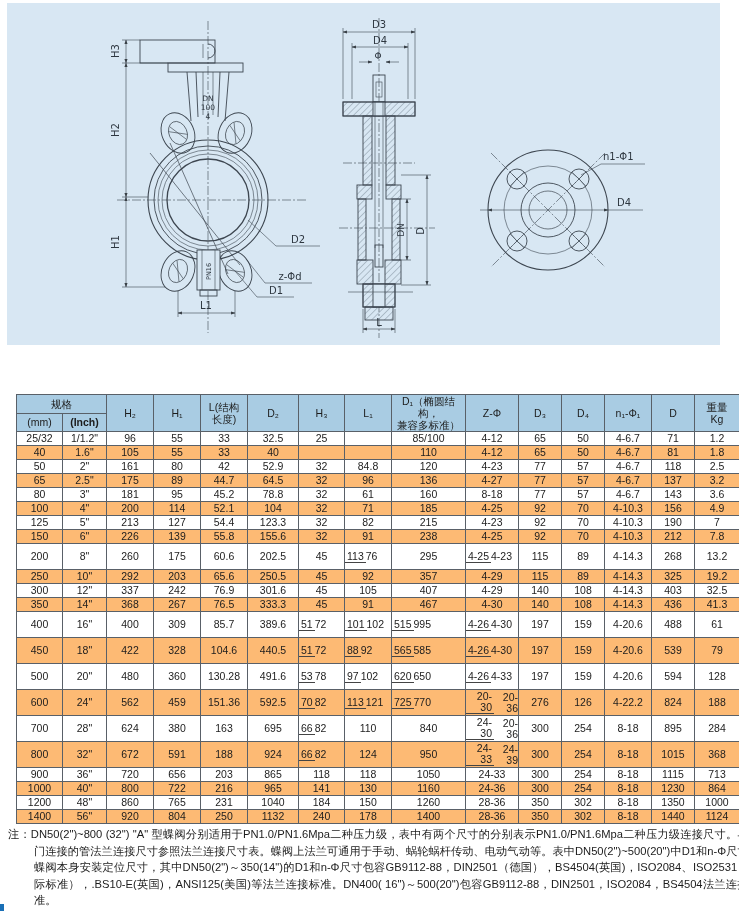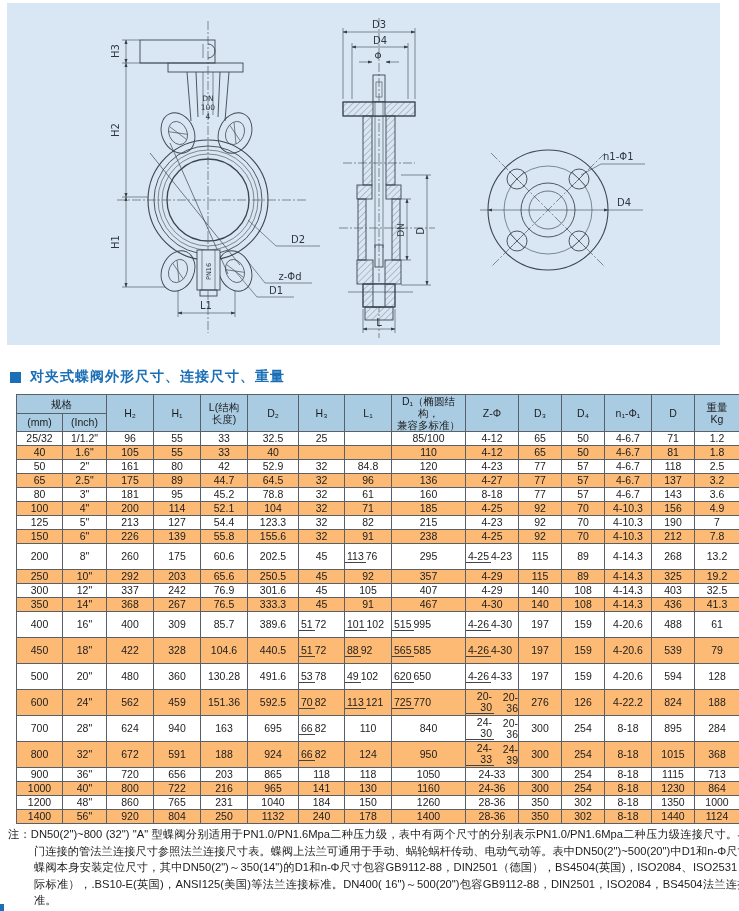--- a/index.html
+++ b/index.html
@@ -226,24 +226,20 @@
           <line x1="601" y1="207" x2="636" y2="207"></line>
           <path d="M574,172 L594,161 L638,161"></path>
         </g>
       </g>
 
       <text x="596" y="157" font-size="10">n1-Φ1</text>
       <text x="610" y="203" font-size="10">D4</text>
     </svg>
   </div>
 
-  <div class="section-title">
-    <span class="bullet"></span>
-    <span class="txt">对夹式蝶阀外形尺寸、连接尺寸、重量</span>
-  </div>
 
   <table class="dim-table" id="dim-table">
     <colgroup>
       <col style="width:46px">
         <col style="width:44px">
         <col style="width:47px">
         <col style="width:47px">
       <col style="width:47px">
         <col style="width:51px">
         <col style="width:46px">
@@ -271,21 +267,21 @@
           <th rowspan="2">Z-Φ</th>
           <th rowspan="2">D₃</th>
           <th rowspan="2">D₄</th>
           <th rowspan="2">n₁-Φ₁</th>
           <th rowspan="2">D</th>
           <th rowspan="2">重量
 Kg</th>
         </tr>
         <tr>
           <th style="height: 17px;">(mm)</th>
-          <th style="height: 17px;">(Inch)</th>
+          <th style="height: 17px; font-weight: bold;">(Inch)</th>
         </tr>
       </thead>
     <tbody>
         <tr>
           <td>25/32</td>
           <td>1/1.2"</td>
           <td>96</td>
           <td>55</td>
           <td>33</td>
           <td>32.5</td>
@@ -578,21 +574,21 @@
           <td>130.28</td>
           <td>491.6</td>
           <td>
             <div class="frac">
               <span class="top">53</span>
               <span>78</span>
             </div>
           </td>
           <td>
             <div class="frac">
-              <span class="top">49</span>
+              <span class="top">97</span>
               <span>102</span>
             </div>
           </td>
           <td>
             <div class="frac">
               <span class="top">620</span>
               <span>650</span>
             </div>
           </td>
           <td>
@@ -641,21 +637,21 @@
           <td>276</td>
           <td>126</td>
           <td>4-22.2</td>
           <td>824</td>
           <td>188</td>
         </tr>
         <tr class="tall">
           <td>700</td>
           <td>28"</td>
           <td>624</td>
-          <td>940</td>
+          <td>380</td>
           <td>163</td>
           <td>695</td>
           <td>
             <div class="frac">
               <span class="top">66</span>
               <span>82</span>
             </div>
           </td>
           <td>110</td>
           <td>840</td>

